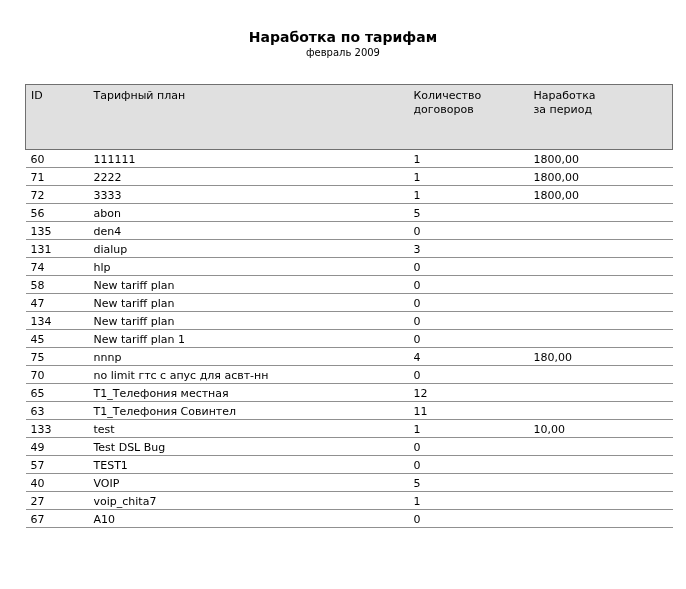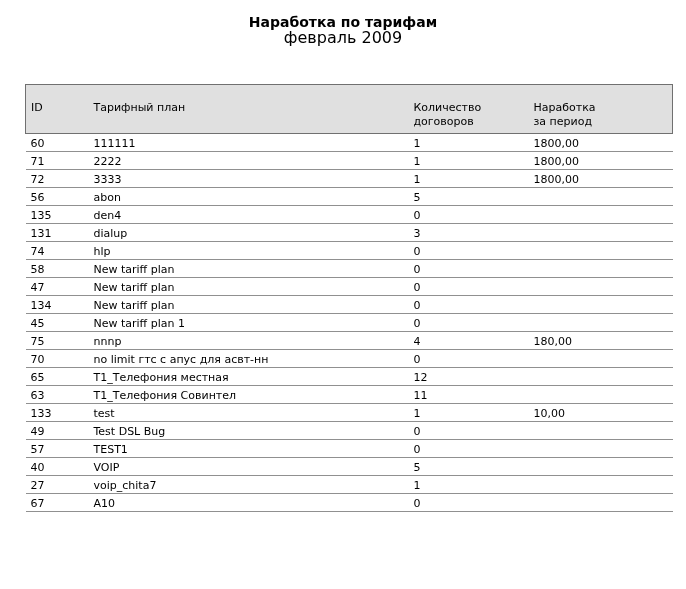--- a/index.html
+++ b/index.html
@@ -11,50 +11,50 @@
     font-family: "DejaVu Sans", "Liberation Sans", sans-serif;
     color: #000000;
   }
   .page {
     position: relative;
     width: 686px;
     height: 589px;
     overflow: hidden;
   }
   .title {
-    margin-top: 14px;
+    margin-top: 29px;
     text-align: center;
     font-size: 14px;
     line-height: 16px;
     font-weight: bold;
   }
   .subtitle {
     text-align: center;
-    font-size: 16px;
+    font-size: 10px;
     line-height: 15px;
     font-weight: normal;
   }
   table.report-table {
     position: absolute;
     left: 25px;
     top: 84px;
     width: 647px;
     border-collapse: collapse;
     table-layout: fixed;
     font-size: 11px;
   }
   table.report-table th {
     background: #e0e0e0;
     font-weight: normal;
     text-align: left;
     vertical-align: top;
     white-space: pre-line;
-    height: 49px;
+    height: 65px;
     box-sizing: border-box;
-    padding: 16px 2px 0 5px;
+    padding: 4px 2px 0 5px;
     line-height: 14px;
     border-top: 1px solid #707070;
     border-bottom: 1px solid #707070;
   }
   table.report-table th:first-child { border-left: 1px solid #707070; }
   table.report-table th:last-child  { border-right: 1px solid #707070; }
   table.report-table td {
     height: 18px;
     box-sizing: border-box;
     padding: 1px 2px 0 5px;

